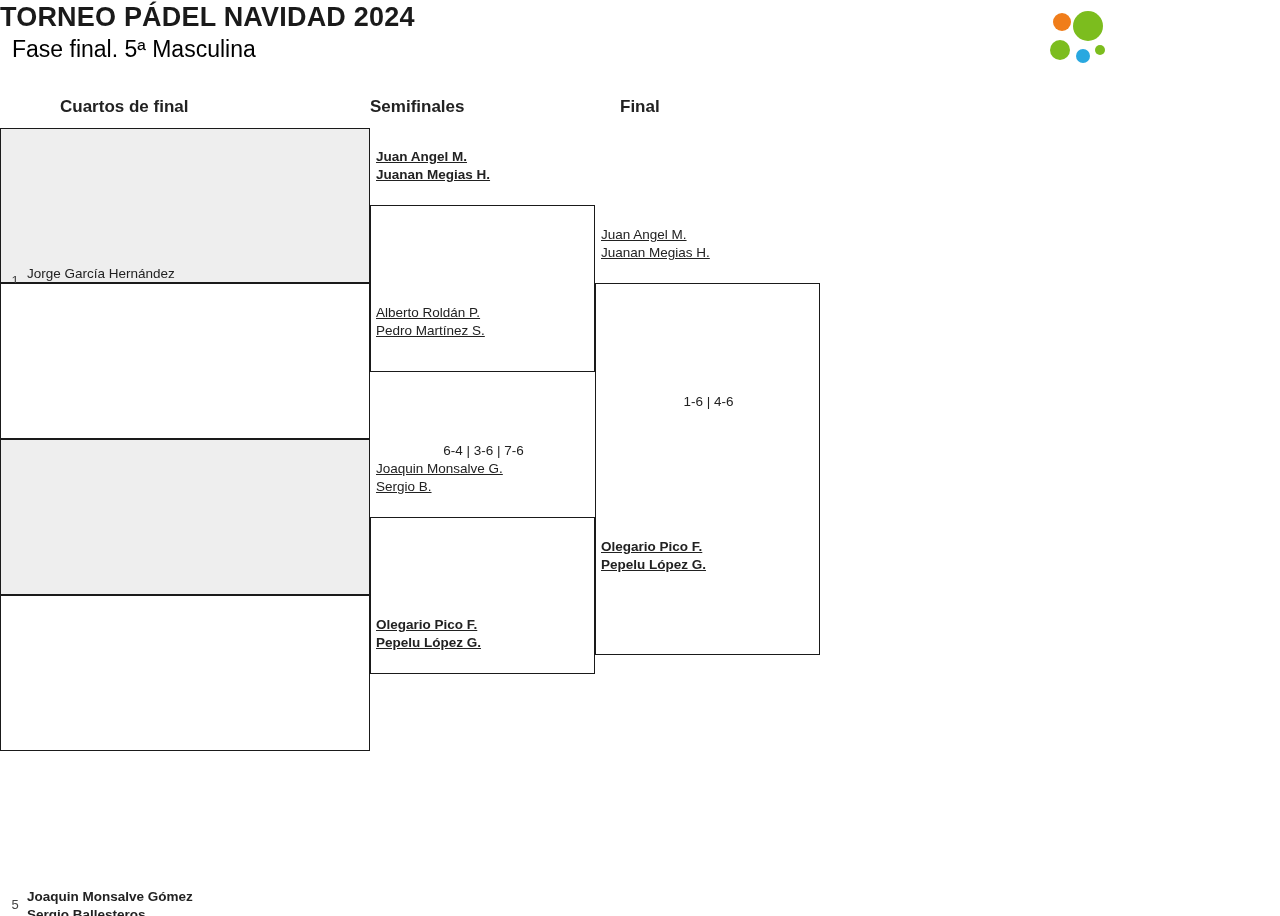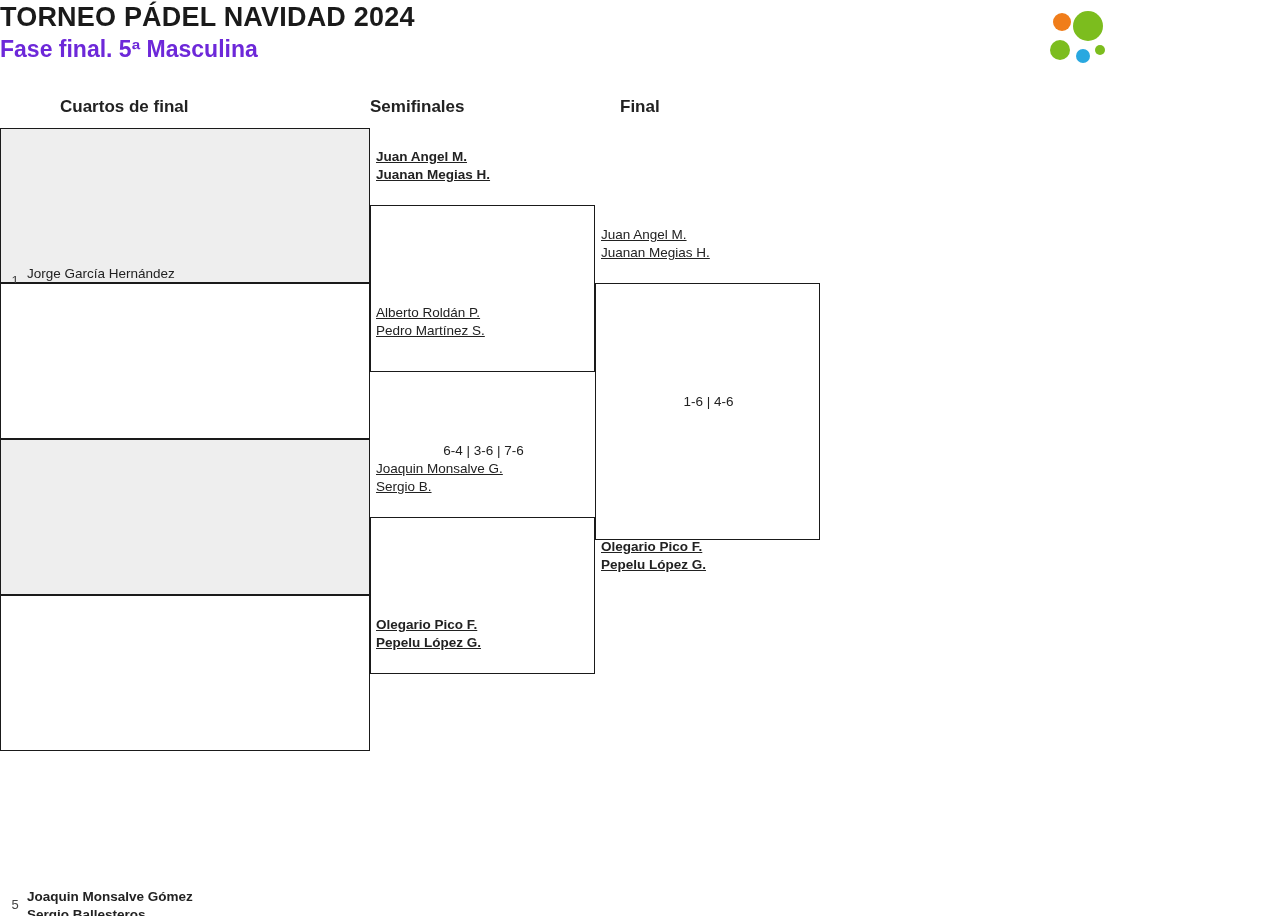--- a/index.html
+++ b/index.html
@@ -13,22 +13,22 @@
   }
   #root { position: relative; width: 1280px; height: 916px; padding-left: 42px; }
 
   
   .title-block { position: absolute; left: 0; top: 0; }
   .title-main {
     font-size: 27px; font-weight: bold; color: #1a1a1a;
     letter-spacing: 0.2px; line-height: 34px; white-space: nowrap;
   }
   .title-sub {
-    font-size: 23px; font-weight: bold; color: #6d28d9;
-    line-height: 31px; white-space: nowrap;
+    font-size: 23px; font-weight: normal; color: #000000;
+    line-height: 31px; white-space: nowrap; margin-left: 12px;
   }
 
   
   .logo { position: absolute; left: 1050px; top: 6px; width: 226px; height: 60px; }
   .logo-dots { position: absolute; left: 0; top: 4px; width: 60px; height: 56px; }
   .logo-word {
     position: absolute; left: 60px; top: 2px;
     font-size: 44px; font-weight: bold; color: #7cbd1e;
     letter-spacing: -1px; line-height: 56px;
   }
@@ -159,21 +159,21 @@
   </div>
   <div class="pair-text winner" style="left:376px; top:616px;">
     <span>Olegario Pico F.</span>
     <span>Pepelu López G.</span>
   </div>
 
   <div class="pair-text" style="left:601px; top:226px;">
     <span>Juan Angel M.</span>
     <span>Juanan Megias H.</span>
   </div>
-  <div class="match-box" style="left:595px; top:283px; width:225px; height:257px; background:#ffffff;">
+  <div class="match-box" style="left:595px; top:283px; width:225px; height:372px; background:#ffffff;">
     <div class="score" style="left:0; top:110px; width:225px;">1-6 | 4-6</div>
   </div>
   <div class="pair-text winner" style="left:601px; top:538px;">
     <span>Olegario Pico F.</span>
     <span>Pepelu López G.</span>
   </div>
 
 </div>
 
 </body></html>

